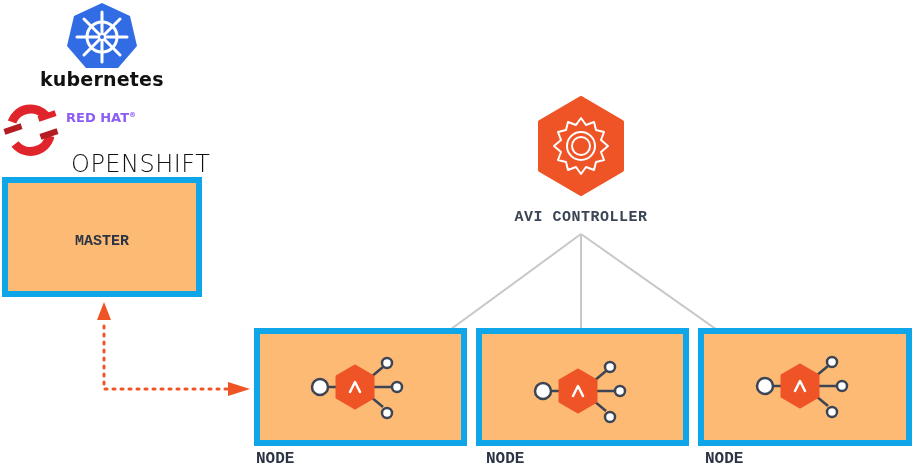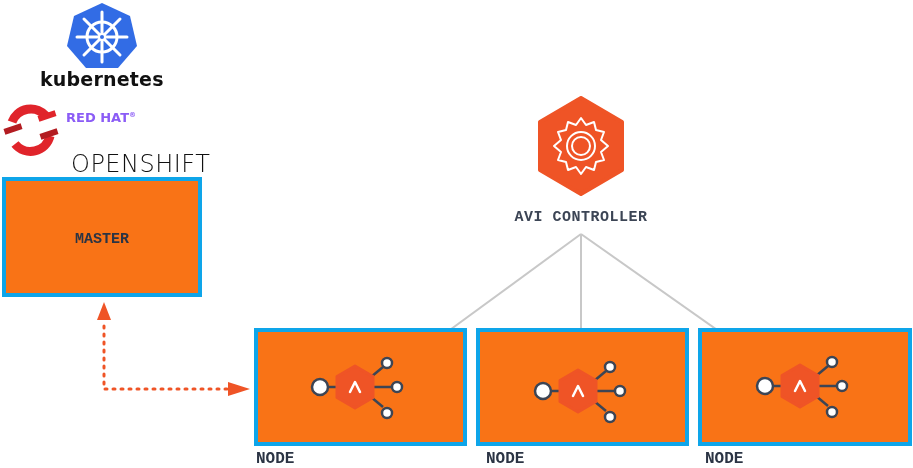--- a/index.html
+++ b/index.html
@@ -1,18 +1,18 @@
 <!DOCTYPE html>
 <html><head>
 <meta charset="utf-8">
 <style>
   html,body{margin:0;padding:0;background:#ffffff;}
   body{width:913px;height:468px;position:relative;overflow:hidden;font-family:"DejaVu Sans","Liberation Sans",sans-serif;}
   .abs{position:absolute;}
-  .box{position:absolute;border:4px solid #0ea5e9;box-sizing:border-box;background:#f97316;}
+  .box{position:absolute;border:6px solid #0ea5e9;box-sizing:border-box;background:#fdba74;}
   .label{position:absolute;color:#2b3444;font-weight:bold;font-family:Liberation Mono, monospace;}
   .k8s-text{font-family:"DejaVu Sans",sans-serif;font-weight:bold;font-size:19px;color:#111;letter-spacing:0.2px;}
   .rh-text{font-family:"DejaVu Sans",sans-serif;font-weight:bold;font-size:13px;color:#8b5cf6;}
   .os-text{font-family:"DejaVu Sans",sans-serif;font-size:24px;color:#111;font-weight:300;letter-spacing:0.5px;}
 </style>
 </head>
 <body>
 
 <svg class="abs" style="left:0;top:0" width="913" height="468">
   <line x1="581" y1="234" x2="391" y2="373" stroke="#c8c8c8" stroke-width="2"></line>

